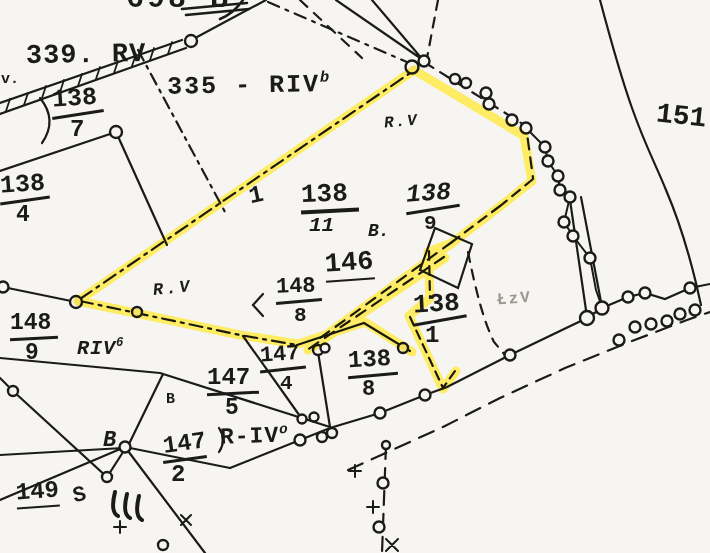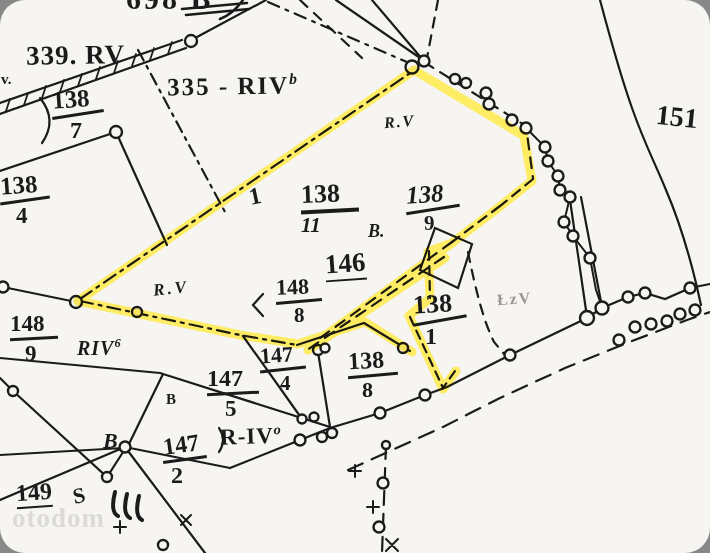--- a/index.html
+++ b/index.html
@@ -1,21 +1,20 @@
 <!DOCTYPE html>
 <html><head>
 <meta charset="utf-8">
 <style>
   html,body{margin:0;padding:0;background:#888;}
   .stage{
     position:relative;width:710px;height:553px;overflow:hidden;
     background:#f6f5f1;
-    font-family:Liberation Serif, serif;
+    font-family:Liberation Mono, monospace;
     color:#1b1b1b;
-    border-radius:25px;
   }
   svg.lines{position:absolute;left:0;top:0;z-index:1;}
   .lbl{position:absolute;z-index:2;font-weight:bold;white-space:nowrap;line-height:1;}
   .frac{position:absolute;z-index:2;font-weight:bold;line-height:1;}
   .frac .bar{height:0;border-top:3px solid #1b1b1b;margin:2px 0;}
   .frac .den{line-height:1;}
   sup.sm{font-size:62%;vertical-align:super;font-style:italic;}
   .wm{position:absolute;z-index:3;font-weight:bold;letter-spacing:1px;
       color:rgba(60,55,45,0.14);font-size:27px;}
   .ital{font-style:italic;}
@@ -162,21 +161,21 @@
     <div class="den" style="font-size:23px;margin-left:16px;">4</div>
   </div>
 
   <div class="lbl" style="left:249px;top:184px;font-size:24px;transform:rotate(-12deg);">1</div>
 
   <div class="lbl ital" style="left:384px;top:114px;font-size:16px;font-weight:600;letter-spacing:2px;transform:rotate(-5deg);">R.V</div>
 
   <div class="frac" style="left:301px;top:181px;">
     <div class="num" style="font-size:26px;transform:rotate(-2deg);">138</div>
     <div class="bar" style="width:58px;border-top-width:4px;transform:rotate(-3deg);"></div>
-    <div class="den ital" style="font-size:21px;margin-left:0;">11</div>
+    <div class="den ital" style="font-size:21px;margin-left:8px;">11</div>
   </div>
 
   <div class="lbl ital" style="left:368px;top:222px;font-size:18px;">B.</div>
 
   <div class="frac" style="left:406px;top:181px;">
     <div class="num ital" style="font-size:25px;transform:rotate(-4deg);">138</div>
     <div class="bar" style="width:54px;transform:rotate(-9deg);"></div>
     <div class="den" style="font-size:21px;margin-left:18px;">9</div>
   </div>
 
@@ -239,15 +238,14 @@
   <div class="lbl" style="left:220px;top:423px;font-size:23px;letter-spacing:1px;transform:rotate(-2deg);">
     <span>R-IV</span><sup class="sm">o</sup>
   </div>
 
   <div class="lbl ital" style="left:103px;top:430px;font-size:22px;">B</div>
 
   <div class="lbl underl" style="left:16px;top:480px;font-size:24px;transform:rotate(-4deg);">149</div>
 
   <div class="lbl" style="left:73px;top:485px;font-size:22px;transform:rotate(-12deg);">S</div>
 
-  <div class="wm" style="left:12px;top:503px;">otodom</div>
 
 </div>
 
 </body></html>

